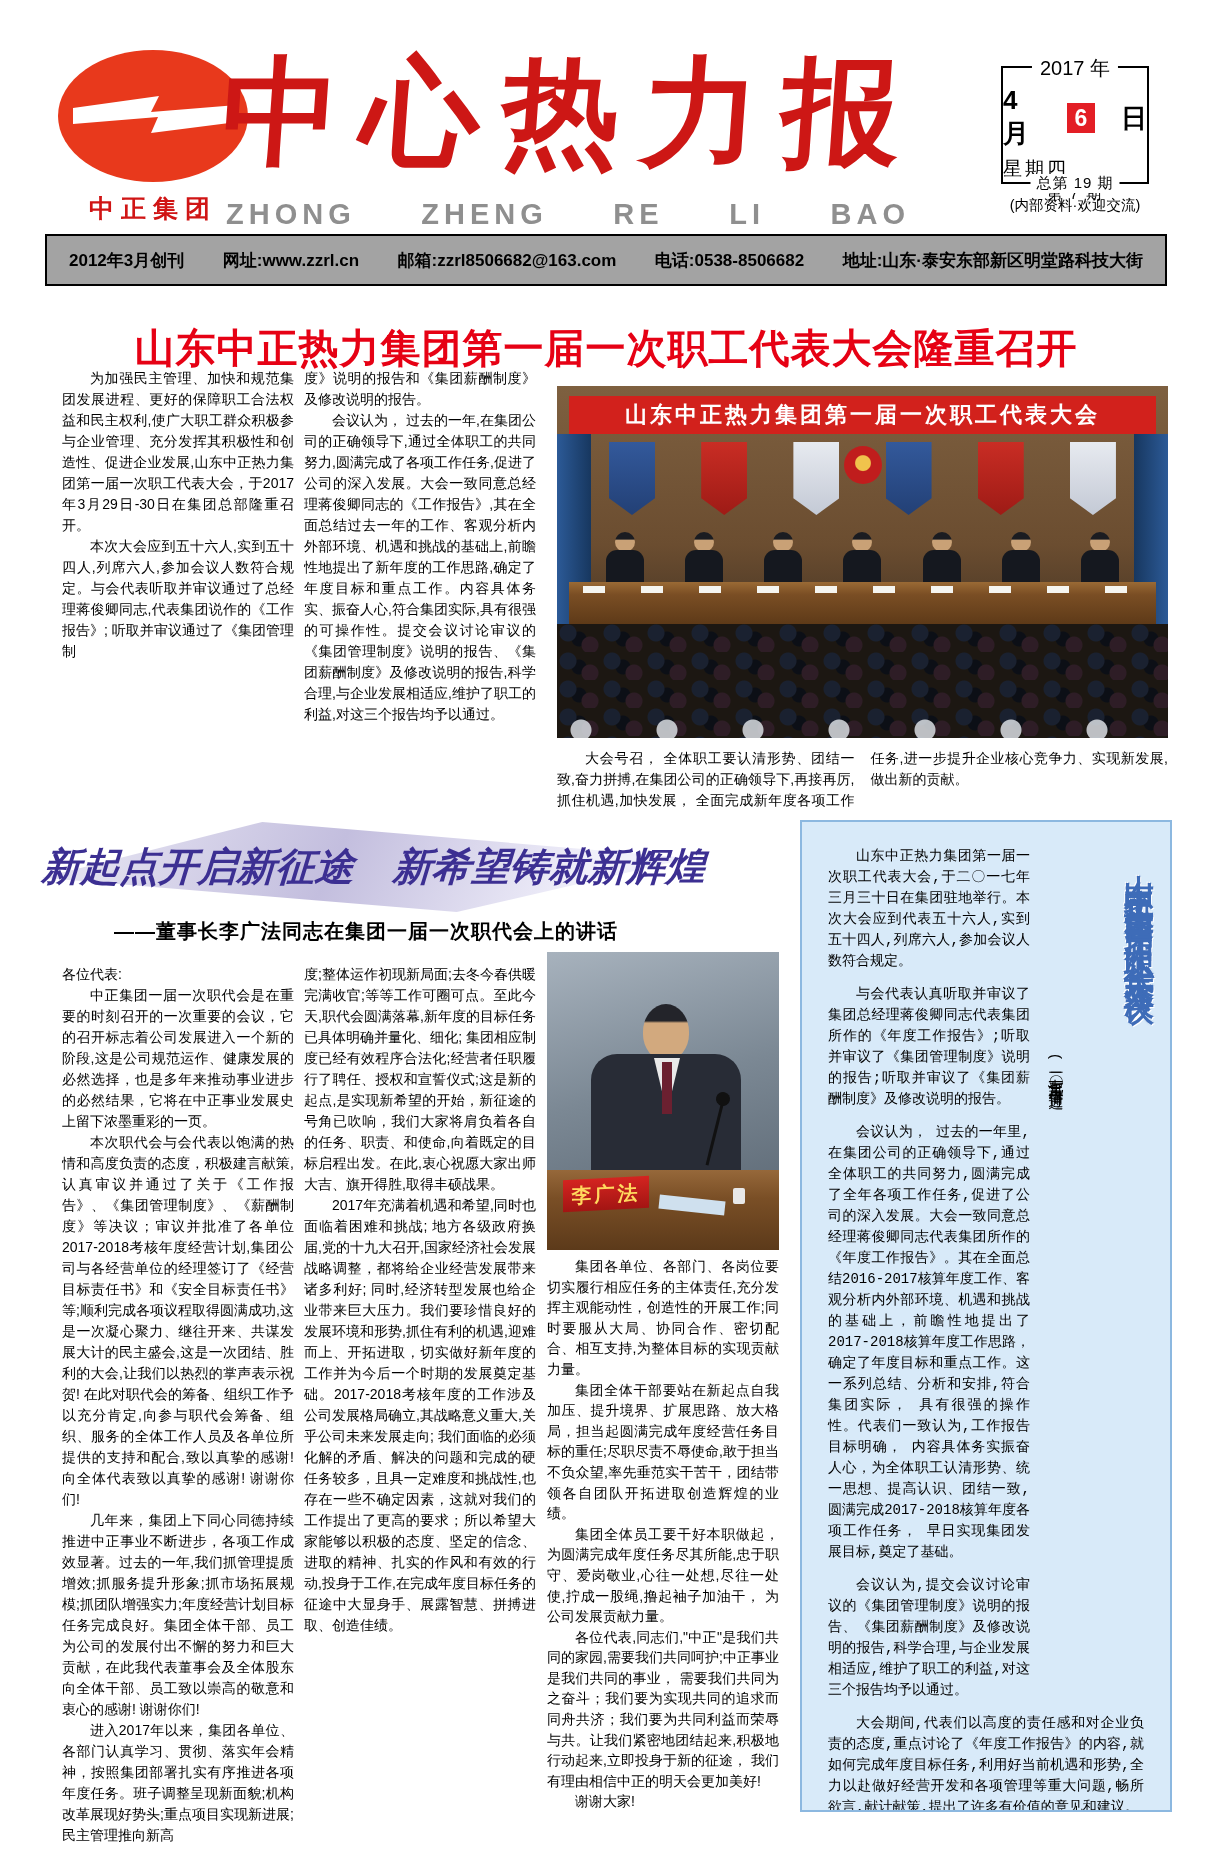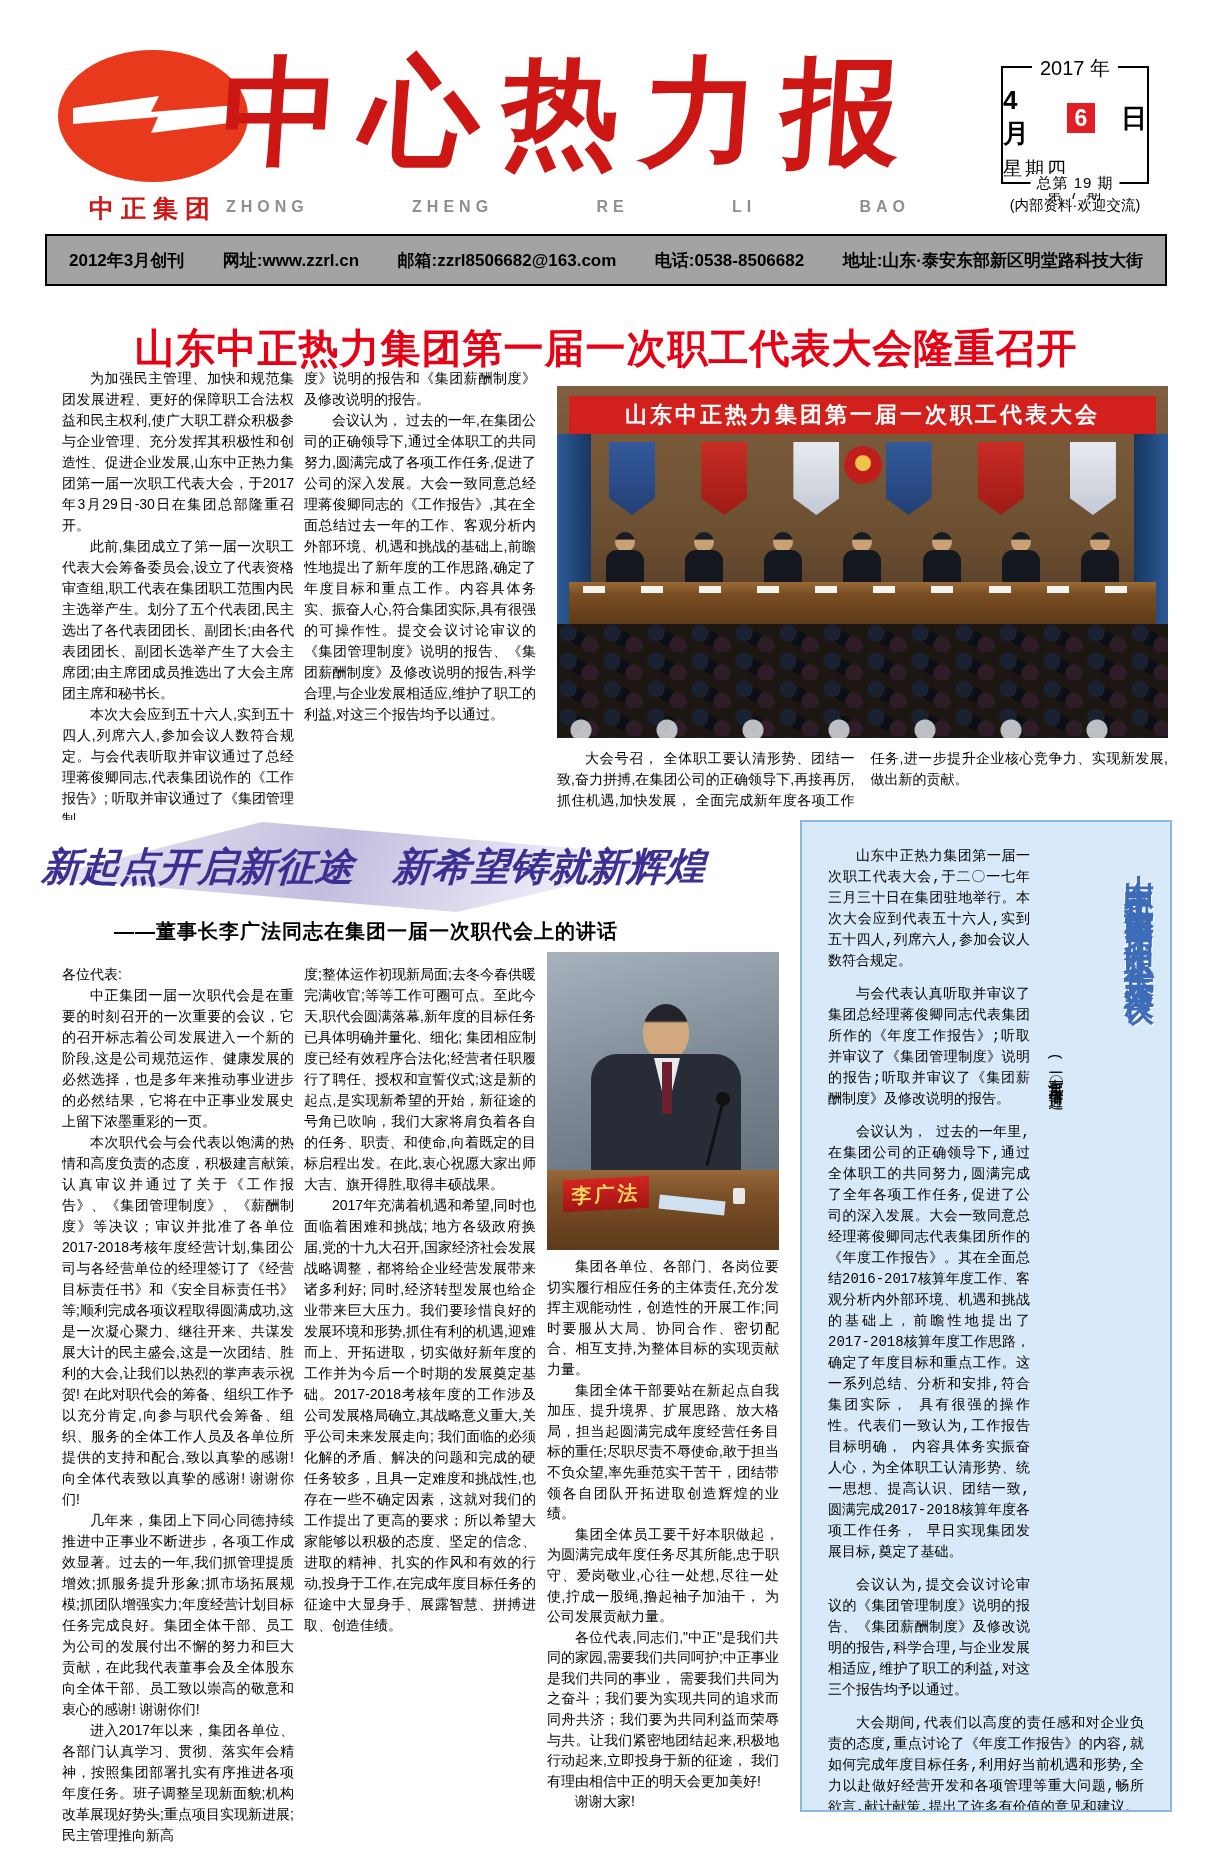--- a/index.html
+++ b/index.html
@@ -7,21 +7,21 @@
         font-family:"Liberation Sans",sans-serif;color:#000;overflow:hidden;}
   .page *{box-sizing:border-box;}
 
   
   .logo{position:absolute;left:55px;top:48px;width:196px;height:142px;}
   .logo-text{position:absolute;left:50px;top:192px;width:206px;text-align:center;
              font-size:25px;font-weight:bold;color:#d01515;letter-spacing:7px;}
   .paper-title{position:absolute;left:222px;top:36px;width:700px;height:156px;line-height:156px;
                font-size:118px;font-weight:bold;color:#cd1715;font-family:"Liberation Serif",serif;
                letter-spacing:22px;white-space:nowrap;transform:skewX(-4deg);}
-  .pinyin{position:absolute;left:226px;top:198px;width:684px;font-size:16px;font-weight:bold;
+  .pinyin{position:absolute;left:226px;top:198px;width:684px;font-size:29px;font-weight:bold;
           color:#8f8f8f;letter-spacing:5px;text-align:justify;text-align-last:justify;}
   .datebox{position:absolute;left:1001px;top:66px;width:148px;height:118px;border:2px solid #000;}
   .db-year{position:absolute;left:50%;top:-13px;transform:translateX(-50%);background:#fff;
            padding:0 8px;font-size:20px;white-space:nowrap;}
   .db-day{margin-top:17px;display:flex;align-items:center;justify-content:center;gap:26px;
           font-size:26px;font-weight:bold;}
   .db-six{width:30px;height:30px;background:#e31e25;color:#fff;display:flex;align-items:center;
           justify-content:center;font-size:23px;font-weight:bold;}
   .db-week{text-align:left;font-size:19px;margin-top:5px;letter-spacing:3px;}
   .db-issue{text-align:center;font-size:15px;margin-top:3px;letter-spacing:2px;}
@@ -175,21 +175,20 @@
     <span>2012年3月创刊</span>
     <span>网址:www.zzrl.cn</span>
     <span>邮箱:zzrl8506682@163.com</span>
     <span>电话:0538-8506682</span>
     <span>地址:山东·泰安东部新区明堂路科技大街</span>
   </div>
 
   <h1 class="headline1">山东中正热力集团第一届一次职工代表大会隆重召开</h1>
   <div class="a-col a1 flowtext">
       <p>为加强民主管理、加快和规范集团发展进程、更好的保障职工合法权益和民主权利,使广大职工群众积极参与企业管理、充分发挥其积极性和创造性、促进企业发展,山东中正热力集团第一届一次职工代表大会，于2017年3月29日-30日在集团总部隆重召开。</p>
-      <p>此前,集团成立了第一届一次职工代表大会筹备委员会,设立了代表资格审查组,职工代表在集团职工范围内民主选举产生。划分了五个代表团,民主选出了各代表团团长、副团长;由各代表团团长、副团长选举产生了大会主席团;由主席团成员推选出了大会主席团主席和秘书长。</p>
       <p>本次大会应到五十六人,实到五十四人,列席六人,参加会议人数符合规定。与会代表听取并审议通过了总经理蒋俊卿同志,代表集团说作的《工作报告》; 听取并审议通过了《集团管理制</p>
     </div>
   <div class="a-col a2 flowtext">
       <p class="cont">度》说明的报告和《集团薪酬制度》及修改说明的报告。</p>
       <p>会议认为， 过去的一年,在集团公司的正确领导下,通过全体职工的共同努力,圆满完成了各项工作任务,促进了公司的深入发展。大会一致同意总经理蒋俊卿同志的《工作报告》,其在全面总结过去一年的工作、客观分析内外部环境、机遇和挑战的基础上,前瞻性地提出了新年度的工作思路,确定了年度目标和重点工作。内容具体务实、振奋人心,符合集团实际,具有很强的可操作性。提交会议讨论审议的《集团管理制度》说明的报告、《集团薪酬制度》及修改说明的报告,科学合理,与企业发展相适应,维护了职工的利益,对这三个报告均予以通过。</p>
     </div>
 
   <div class="photo1">
     <div class="p1-curtain left"></div>
     <div class="p1-curtain right"></div>

